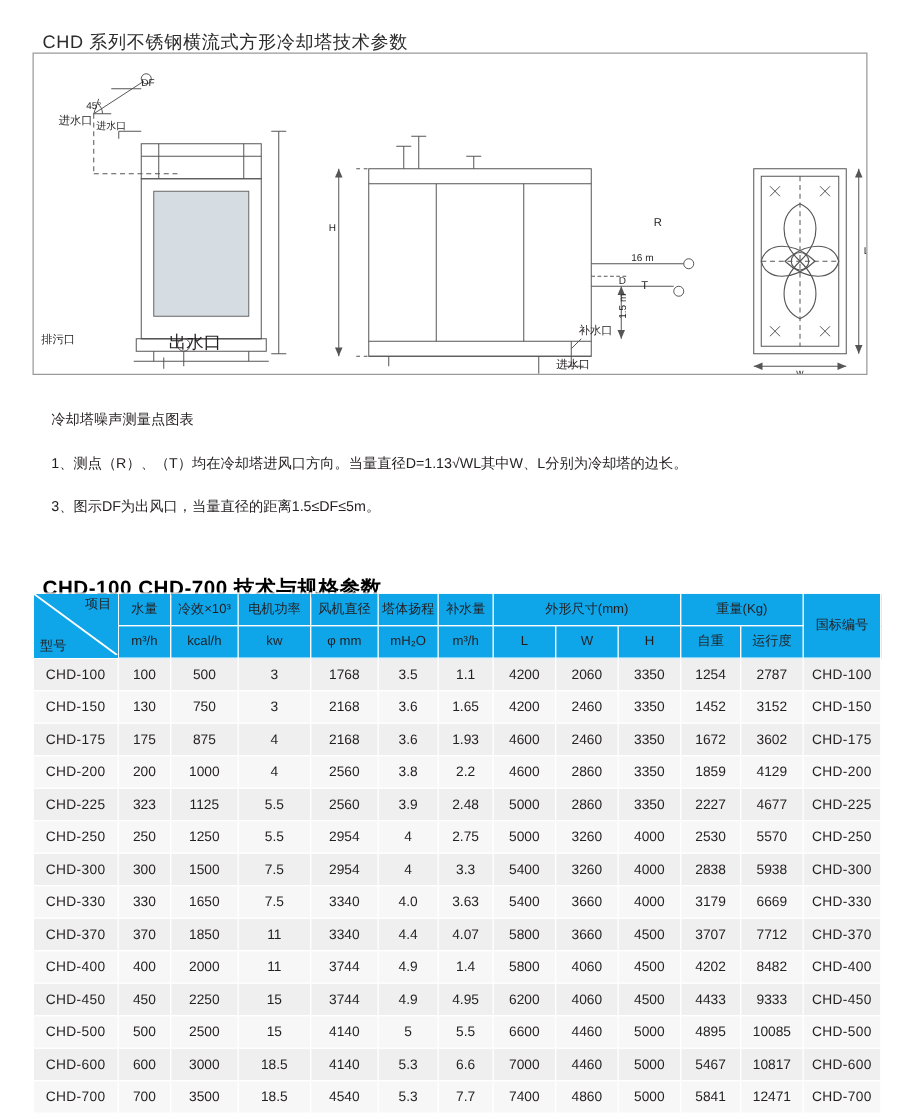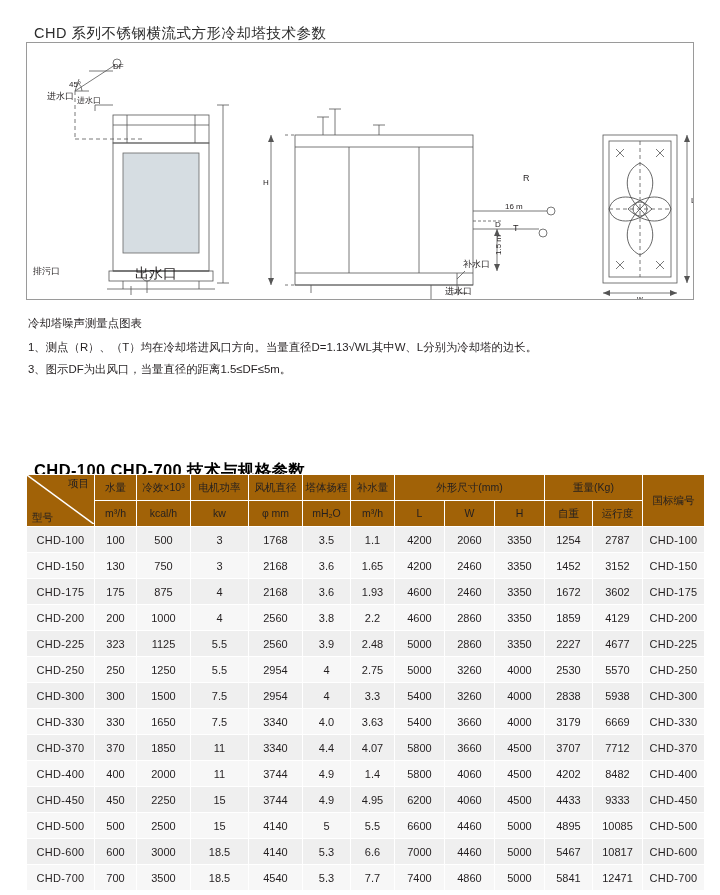--- a/index.html
+++ b/index.html
@@ -53,21 +53,21 @@
     width: 666px;
     font-size: 11.4px;
     line-height: 1.95;
     color: #231f20;
   }
   .notes .note-title {
     font-size: 11.4px;
     margin-bottom: 2px;
   }
   .notes p {
-    margin: 0;
+    margin: 13px;
   }
   
   .section-title {
     position: absolute;
     left: 34px;
     top: 446px;
     font-size: 16.5px;
     color: #000000;
     letter-spacing: 0.4px;
   }
@@ -88,21 +88,21 @@
     border: 1px solid #ffffff;
     text-align: center;
     vertical-align: middle;
     padding: 0;
     height: 25px;
     color: #231f20;
     font-weight: normal;
     background: #efefef;
   }
   table.spec tr.head th {
-    background: #a16207;
+    background: #0ea5e9;
     font-size: 10.5px;
     line-height: 1.25;
   }
   table.spec tr.row-alt td {
     background: #f7f7f7;
   }
   table.spec td.model {
     letter-spacing: 0.3px;
   }
   .hcell-2line {

